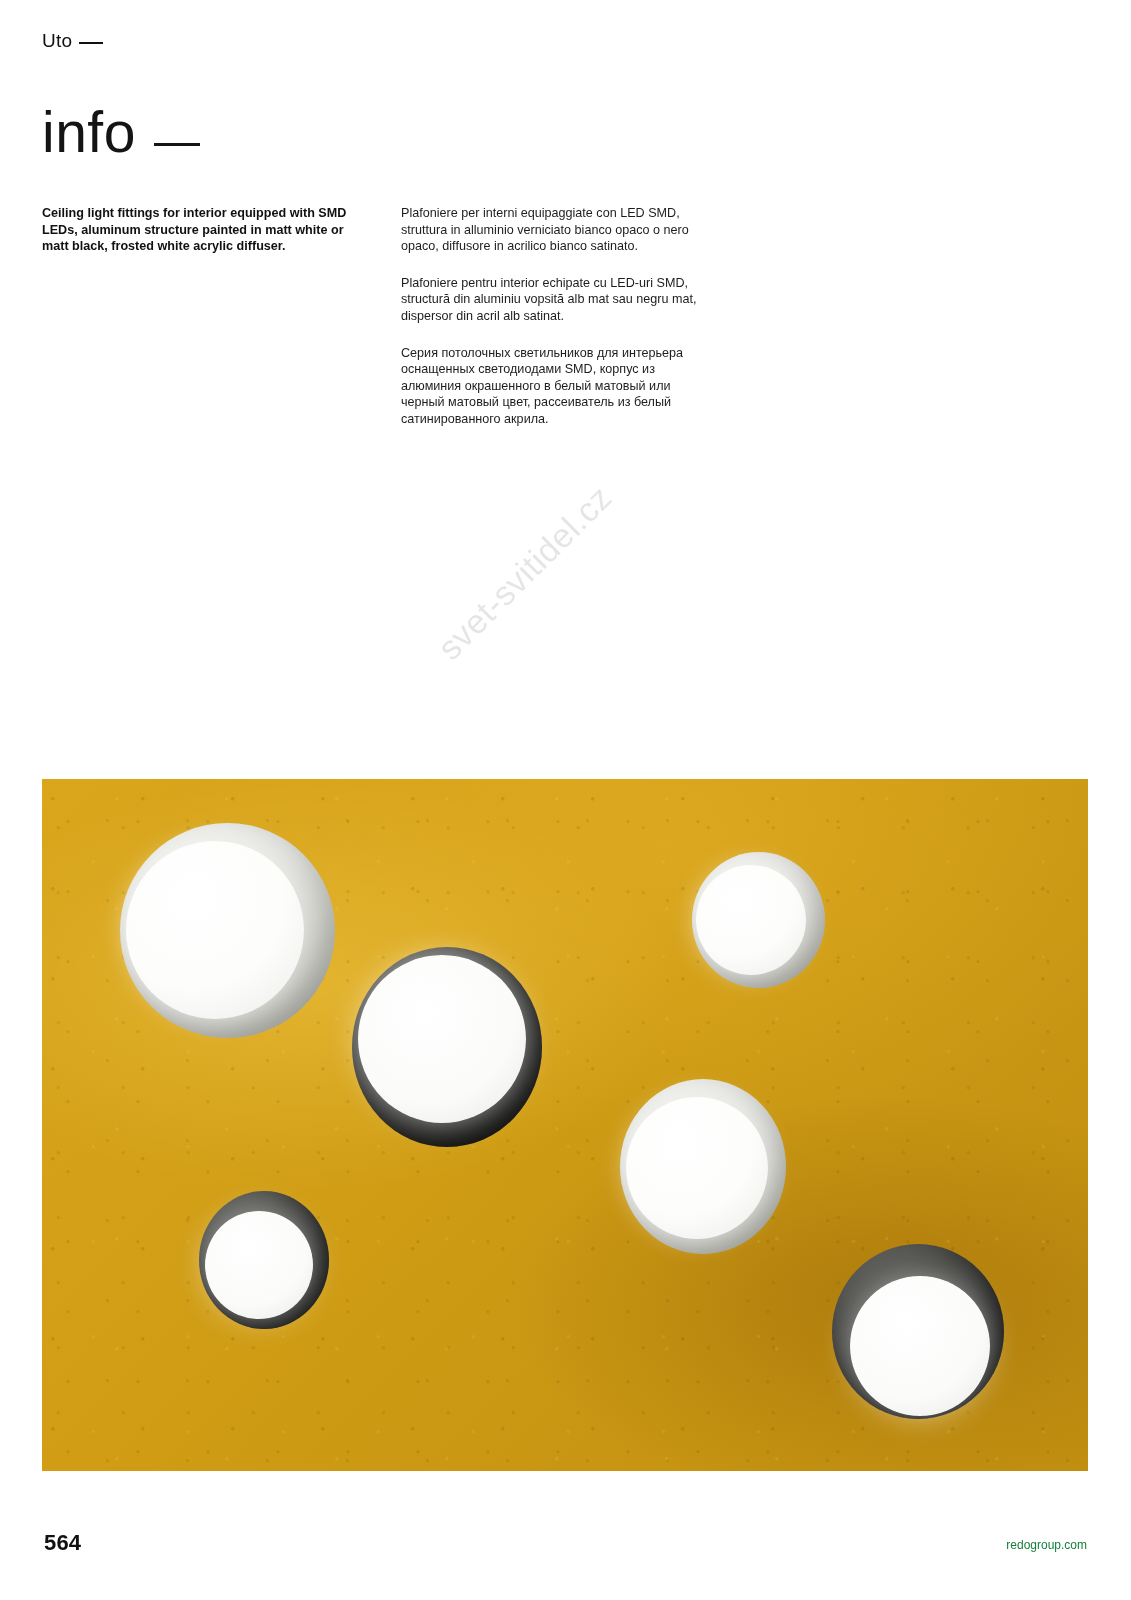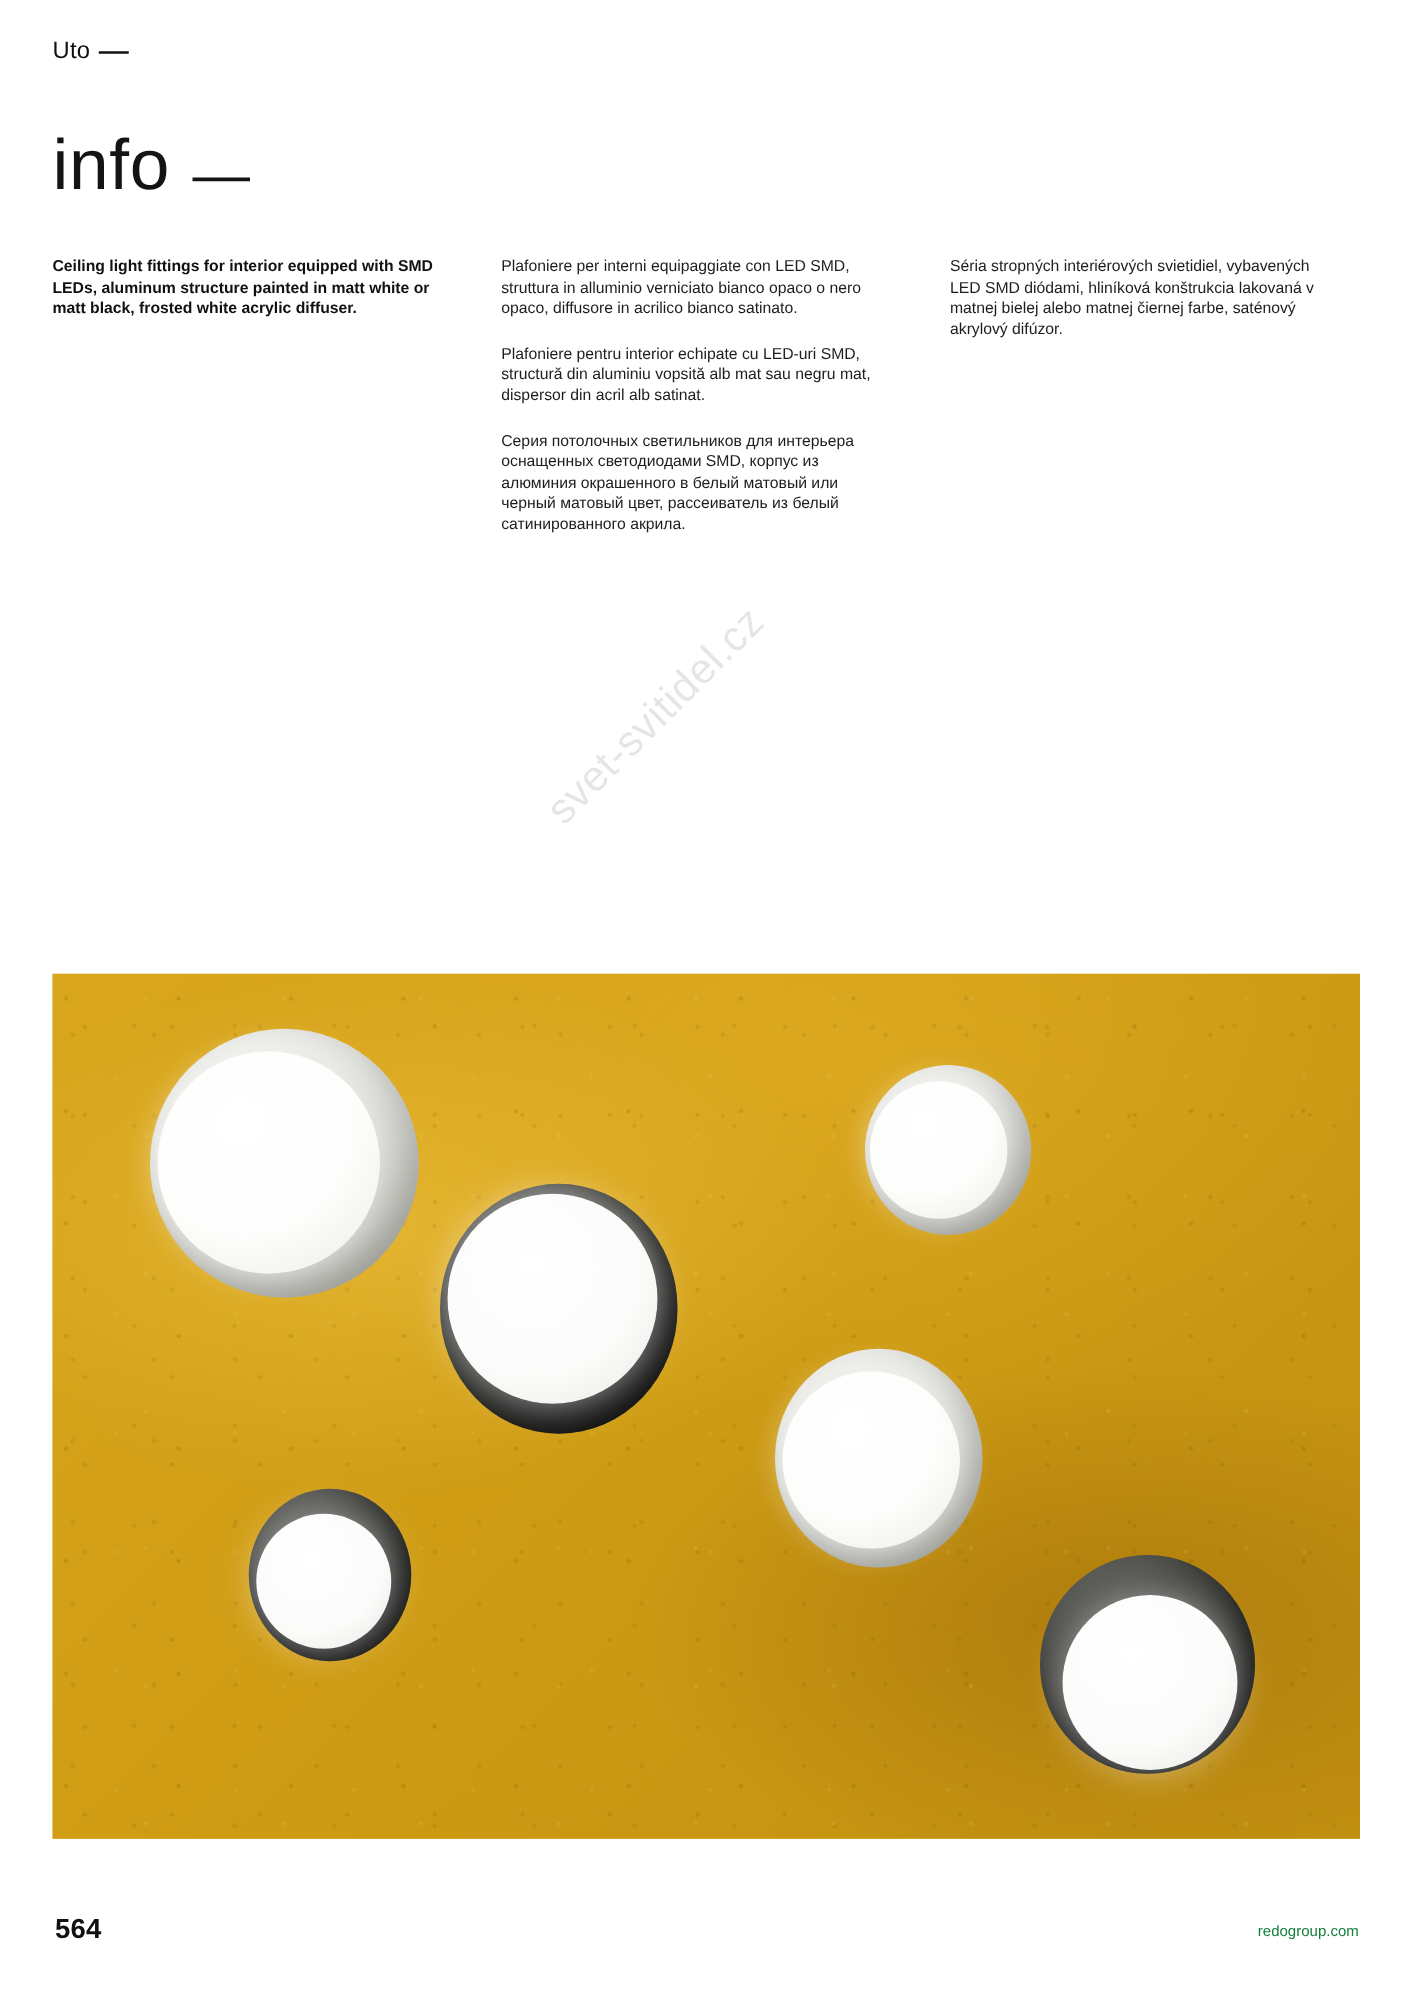--- a/index.html
+++ b/index.html
@@ -216,21 +216,20 @@
     <p class="para lead">Ceiling light fittings for interior equipped with SMD LEDs, aluminum structure painted in matt white or matt black, frosted white acrylic diffuser.</p>
   </div>
 
   <div class="col">
     <p class="para">Plafoniere per interni equipaggiate con LED SMD, struttura in alluminio verniciato bianco opaco o nero opaco, diffusore in acrilico bianco satinato.</p>
     <p class="para">Plafoniere pentru interior echipate cu LED-uri SMD, structură din aluminiu vopsită alb mat sau negru mat, dispersor din acril alb satinat.</p>
     <p class="para">Серия потолочных светильников для интерьера оснащенных светодиодами SMD, корпус из алюминия окрашенного в белый матовый или черный матовый цвет, рассеиватель из белый сатинированного акрила.</p>
   </div>
 
   <div class="col">
-    <p class="para">Séria stropných interiérových svietidiel, vybavených LED SMD diódami, hliníková konštrukcia lakovaná v matnej bielej alebo matnej čiernej farbe, saténový akrylový difúzor.</p>
   </div>
 
 </div>
 
 <div class="photo">
   <div class="bg"></div>
   <div class="grain"></div>
 
   <div class="lamp white" style="left:78px; top:44px; width:215px; height:215px;">
     <div class="shadow" style="left:18px; top:26px; width:215px; height:205px;"></div>

